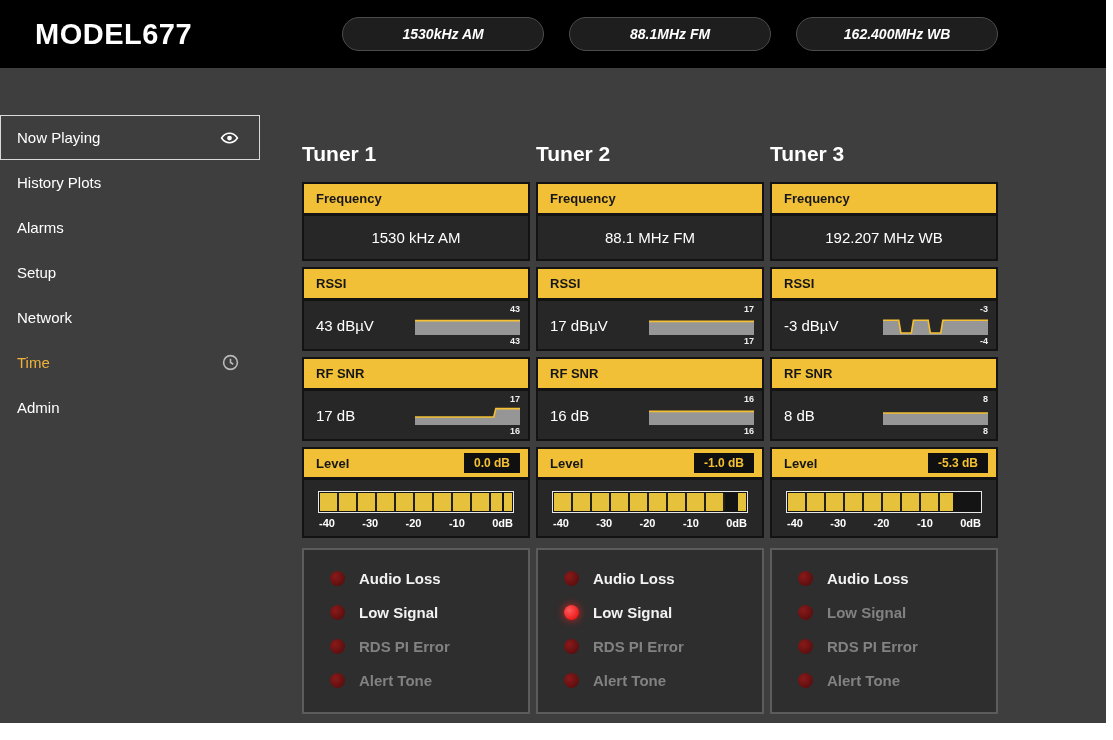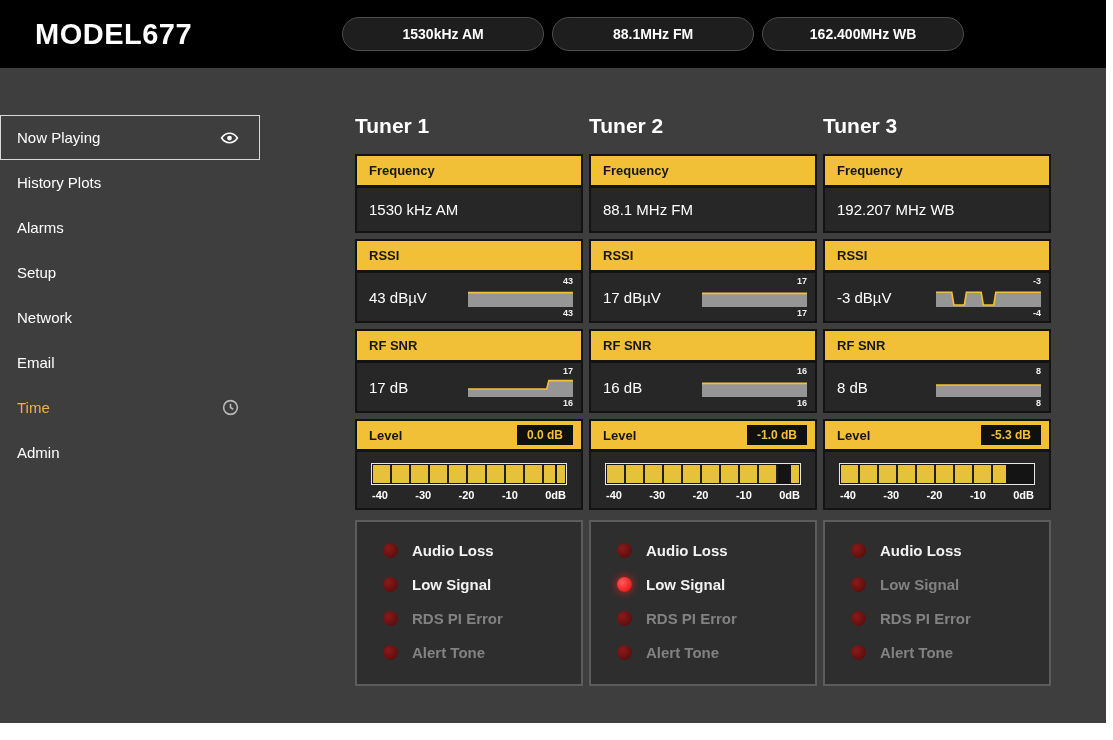--- a/index.html
+++ b/index.html
@@ -2,40 +2,40 @@
 <html><head>
 <meta charset="utf-8">
 <style>
   * { margin:0; padding:0; box-sizing:border-box; }
   html,body { width:1113px; height:740px; background:#ffffff; font-family:"Liberation Sans", sans-serif; overflow:hidden; }
   .page { width:1106px; height:723px; background:#3e3e3e; position:relative; }
 
   
   .topbar { height:68px; background:#000; display:flex; align-items:center; }
   .brand { color:#fff; font-size:29px; font-weight:bold; letter-spacing:.5px; margin-left:35px; }
-  .presets { display:flex; gap:8px; margin-left:150px; }
+  .presets { display:flex; gap:25px; margin-left:150px;font-style:italic; }
   .preset-btn { width:202px; height:34px; border-radius:17px; background:#1e1e1e; border:1px solid #4c4c4c;
     color:#fff; font-weight:bold; font-size:14px; display:flex; align-items:center; justify-content:center; cursor:pointer; }
 
   
   .content { display:flex; }
   .sidebar { width:260px; flex:none; padding-top:47px; }
   .side-item { height:45px; display:flex; align-items:center; padding-left:16px; padding-right:14px;
     color:#fff; font-size:15px; border:1px solid transparent; cursor:pointer; }
   .side-item.active { border:1px solid #d9d9d9; }
   .side-item.accent { color:#efb23c; }
   .side-icon { margin-left:auto; margin-right:6px; display:flex; align-items:center; }
 
-  .main { padding-top:46px; margin-left:95px; }
+  .main { padding-top:74px; margin-left:42px; }
   .cols { display:flex; gap:6px; }
   .tuner-col { width:228px; }
   .tuner-title { color:#fff; font-size:21px; font-weight:bold; margin-bottom:16px; }
 
   
-  .panel { border:2px solid #131313; margin-bottom:6px; background:#272727; }
+  .panel { border:2px solid #131313; margin-bottom:6px; background:#272727;text-align:center; }
   .panel-header { background:#f2c037; color:#161616; font-weight:bold; font-size:13px;
     padding:7px 12px; border-bottom:3px solid #131313; display:flex; align-items:center; }
   .freq-body { padding:13px 12px; color:#fff; font-size:15px; }
   .meas-body { height:48px; display:flex; align-items:center; justify-content:space-between; padding:0 8px 0 12px; }
   .meas-value { color:#fff; font-size:15px; }
   .spark-wrap { width:105px; display:flex; flex-direction:column; align-items:flex-end;font-weight:bold; }
   .spark-label { color:#f0f0f0; font-size:9px; line-height:10px; }
   .spark { display:block; width:105px; height:20px; margin:1px 0; }
   .spark .area { fill:#969696; }
   .spark .line { stroke:#f5c132; stroke-width:1.6; fill:none; }
@@ -91,23 +91,20 @@
       </div>
       <div class="side-item">
         <span>Alarms</span>
       </div>
       <div class="side-item">
         <span>Setup</span>
       </div>
       <div class="side-item">
         <span>Network</span>
       </div>
-      <div class="side-item">
-        <span>Email</span>
-      </div>
       <div class="side-item accent">
         <span>Time</span>
         <span class="side-icon">
           <svg width="17" height="17" viewBox="0 0 16 16">
               <circle cx="8" cy="8" r="6.5" fill="none" stroke="#b9b9b9" stroke-width="1.5"></circle>
               <path d="M8 4.5 V8 l2.6 1.6" stroke="#b9b9b9" stroke-width="1.5" fill="none"></path>
             </svg>
         </span>
       </div>
       <div class="side-item">

